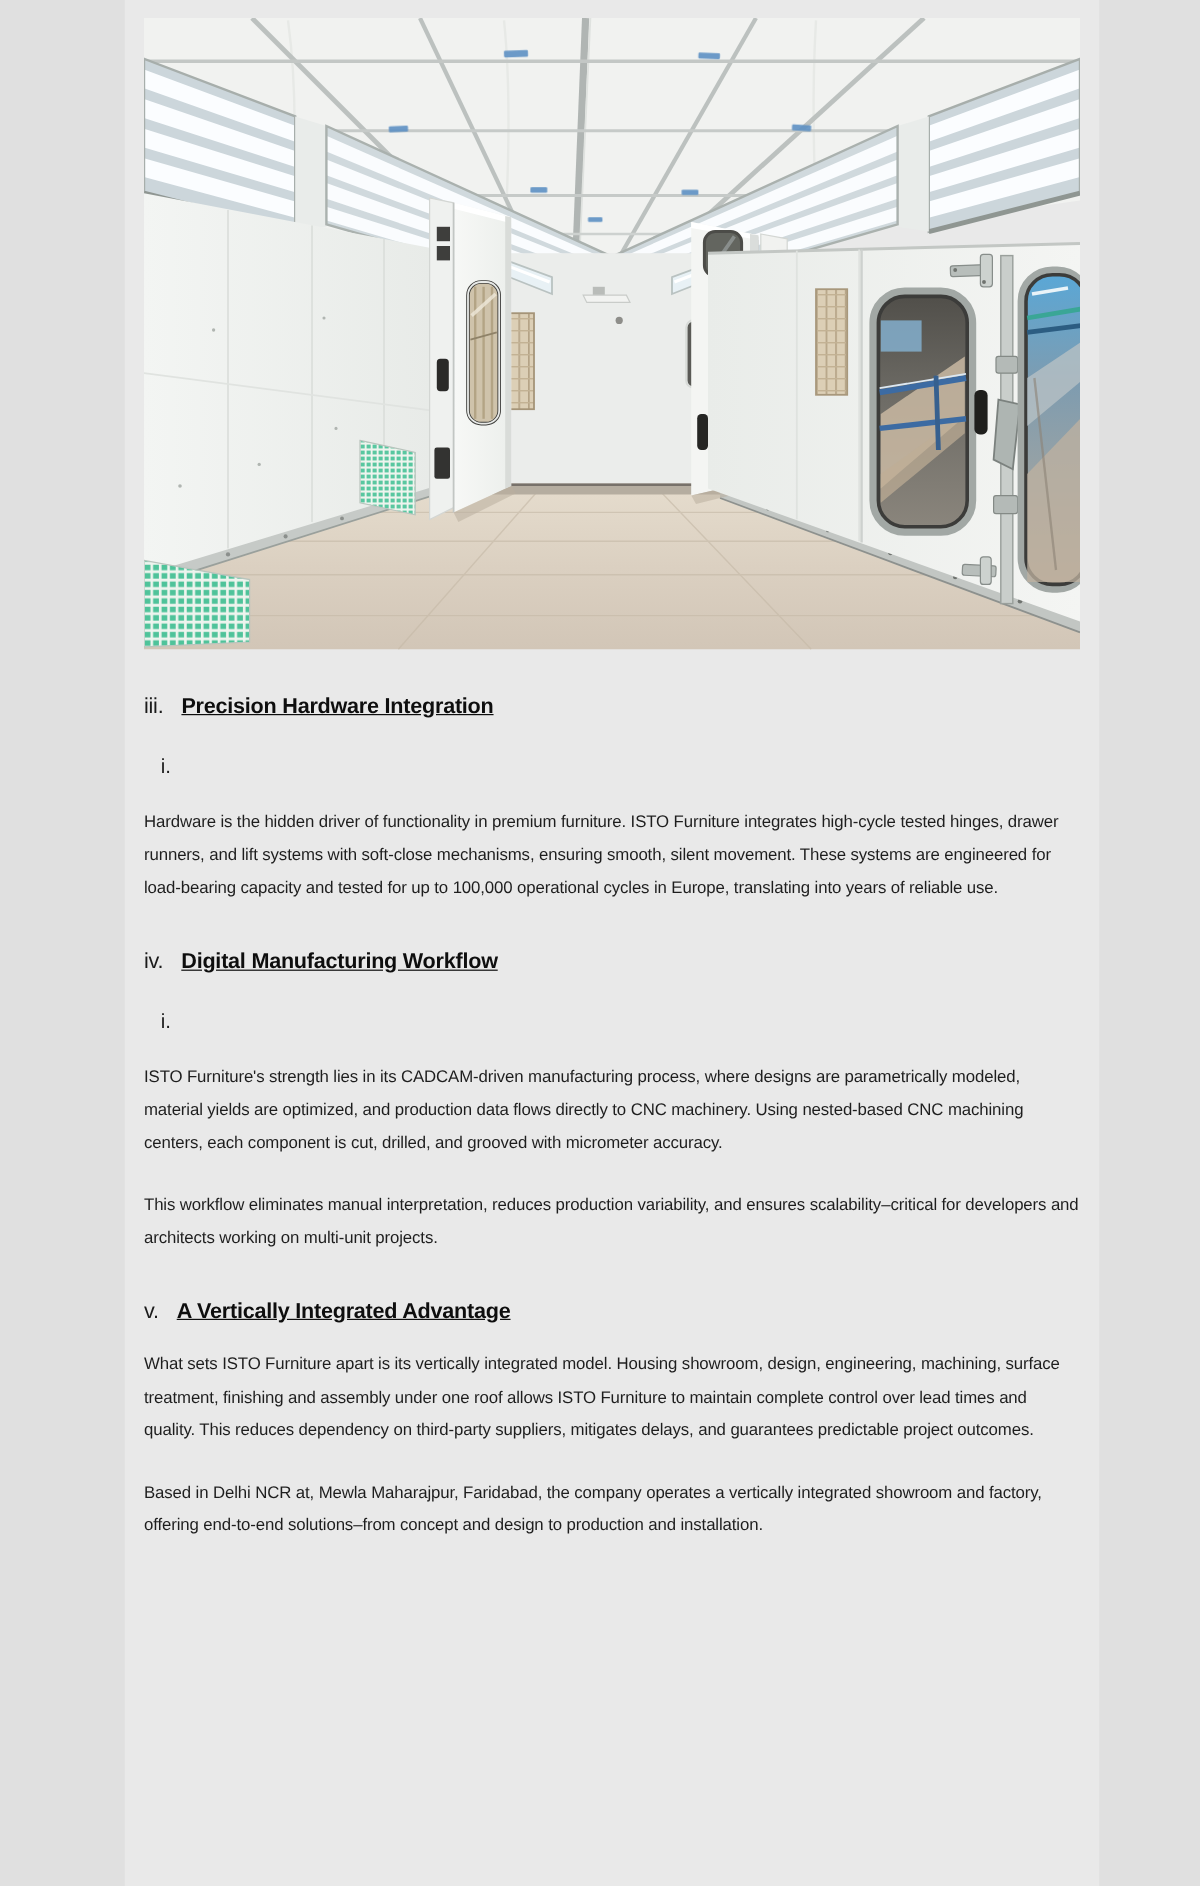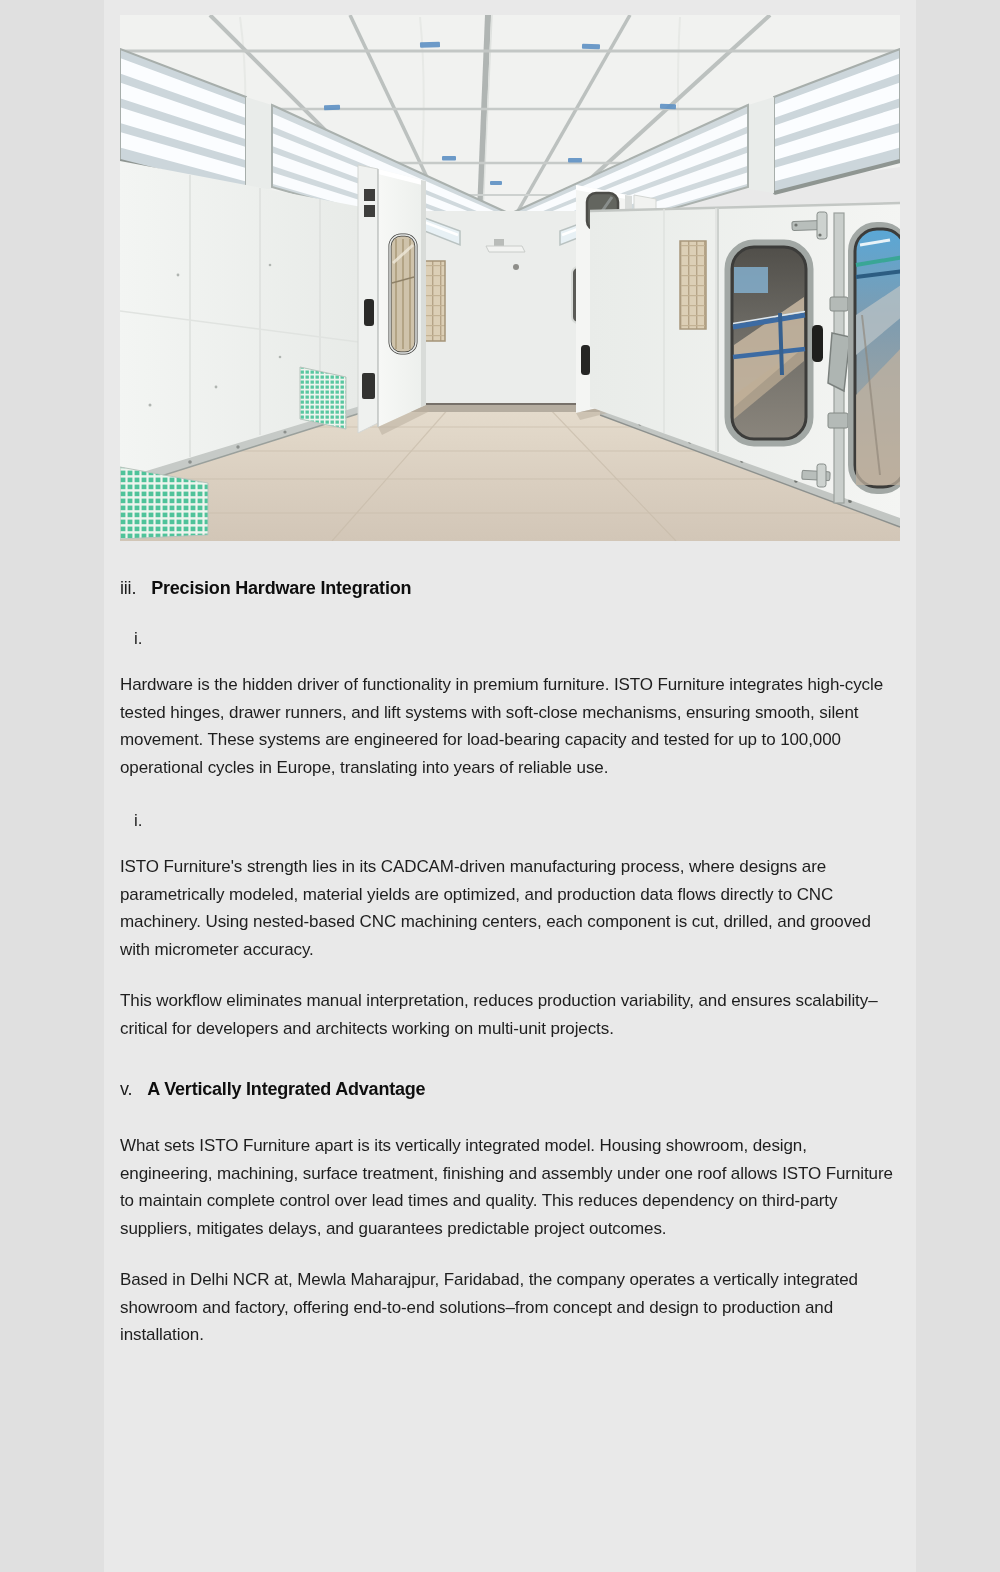--- a/index.html
+++ b/index.html
@@ -15,30 +15,30 @@
   }
   .hero{display:block;margin:15px 16px 0 16px;width:780px;height:526px;}
   .hero svg{display:block;width:780px;height:526px;}
   .content{padding:0 16px;}
   .section-heading{
     margin:36px 0 0 0;
     font-size:18px;line-height:22px;color:#131313;letter-spacing:-0.2px;
     font-weight:400;
   }
   .section-heading .num{font-weight:400;color:#1b1b1b;margin-right:15px;}
-  .section-heading .ttl{font-weight:700;color:#0e0e0e;}
+  .section-heading .ttl{font-weight:700;color:#0e0e0e;text-decoration:underline;}
   .list-marker{
     margin:30px 0 0 14px;
     font-size:17px;color:#1d1d1d;line-height:20px;
   }
   p.body-text{
     margin:22px 0 0 0;max-width:779px;
-    font-size:17px;line-height:27.5px;color:#1e1e1e;letter-spacing:-0.1px;
-  }
-  p.body-text.after-heading{margin-top:32px;}
+    font-size:14px;line-height:27.5px;color:#1e1e1e;letter-spacing:-0.1px;
+  }
+  p.body-text.after-heading{margin-top:20px;}
   p.body-text.gap{margin-top:24px;}
 </style>
 </head>
 <body>
 
 <div class="page">
   <div class="card">
 
     <figure class="hero" style="padding:0;margin:15px 16px 0 16px;">
       <svg viewBox="0 0 780 526" xmlns="http://www.w3.org/2000/svg">
@@ -306,20 +306,23 @@
     </figure>
 
     <div class="content">
 
       <h2 class="section-heading">
         <span class="num">iii.</span><span class="ttl">Precision Hardware Integration</span>
       </h2>
       <div class="list-marker">i.</div>
       <p class="body-text">Hardware is the hidden driver of functionality in premium furniture. ISTO Furniture integrates high-cycle tested hinges, drawer runners, and lift systems with soft-close mechanisms, ensuring smooth, silent movement. These systems are engineered for load-bearing capacity and tested for up to 100,000 operational cycles in Europe, translating into years of reliable use.</p>
 
+      <h2 class="section-heading">
+        <span class="num">iv.</span><span class="ttl">Digital Manufacturing Workflow</span>
+      </h2>
       <div class="list-marker">i.</div>
       <p class="body-text">ISTO Furniture's strength lies in its CADCAM-driven manufacturing process, where designs are parametrically modeled, material yields are optimized, and production data flows directly to CNC machinery. Using nested-based CNC machining centers, each component is cut, drilled, and grooved with micrometer accuracy.</p>
       <p class="body-text gap">This workflow eliminates manual interpretation, reduces production variability, and ensures scalability–critical for developers and architects working on multi-unit projects.</p>
 
       <h2 class="section-heading">
         <span class="num">v.</span><span class="ttl">A Vertically Integrated Advantage</span>
       </h2>
       <p class="body-text after-heading">What sets ISTO Furniture apart is its vertically integrated model. Housing showroom, design, engineering, machining, surface treatment, finishing and assembly under one roof allows ISTO Furniture to maintain complete control over lead times and quality. This reduces dependency on third-party suppliers, mitigates delays, and guarantees predictable project outcomes.</p>
       <p class="body-text gap">Based in Delhi NCR at, Mewla Maharajpur, Faridabad, the company operates a vertically integrated showroom and factory, offering end-to-end solutions–from concept and design to production and installation.</p>
 

